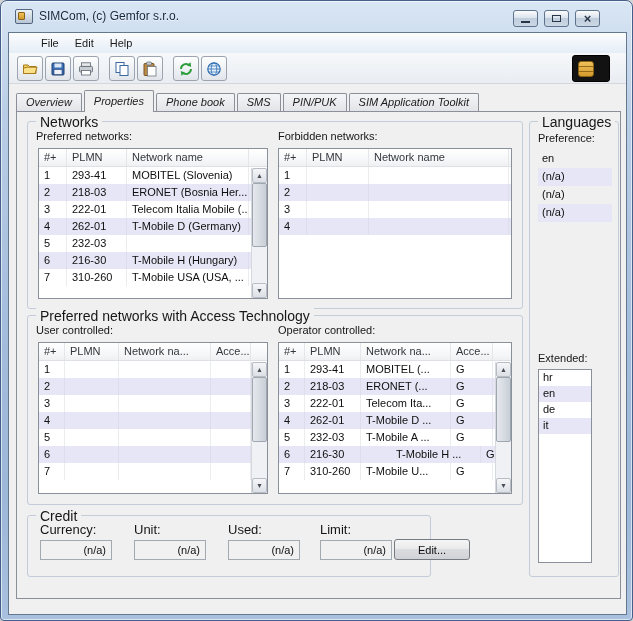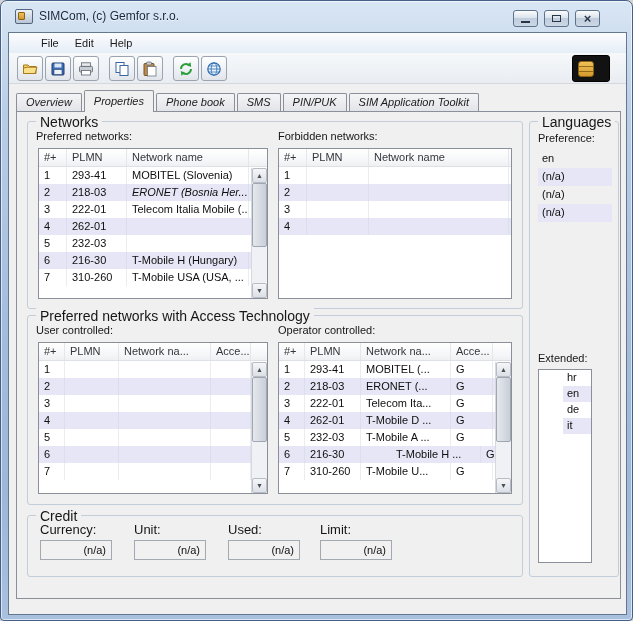--- a/index.html
+++ b/index.html
@@ -196,30 +196,31 @@
             </div>
             <div class="lv-body">
               <div class="lv-row">
                 <div class="lv-cell" style="width: 28px;">1</div>
                 <div class="lv-cell" style="width: 60px;">293-41</div>
                 <div class="lv-cell" style="width: 122px;">MOBITEL (Slovenia)</div>
               </div>
               <div class="lv-row stripe">
                 <div class="lv-cell" style="width: 28px;">2</div>
                 <div class="lv-cell" style="width: 60px;">218-03</div>
-                <div class="lv-cell" style="width: 122px; font-style: italic;">ERONET (Bosnia Her...</div>
+                <div class="lv-cell" style="width: 122px;">ERONET (Bosnia Her...</div>
               </div>
               <div class="lv-row">
                 <div class="lv-cell" style="width: 28px;">3</div>
                 <div class="lv-cell" style="width: 60px;">222-01</div>
                 <div class="lv-cell" style="width: 122px;">Telecom Italia Mobile (...</div>
               </div>
               <div class="lv-row stripe">
                 <div class="lv-cell" style="width: 28px;">4</div>
                 <div class="lv-cell" style="width: 60px;">262-01</div>
+                <div class="lv-cell" style="width: 122px;">T-Mobile D (Germany)</div>
               </div>
               <div class="lv-row">
                 <div class="lv-cell" style="width: 28px;">5</div>
                 <div class="lv-cell" style="width: 60px;">232-03</div>
               </div>
               <div class="lv-row stripe">
                 <div class="lv-cell" style="width: 28px;">6</div>
                 <div class="lv-cell" style="width: 60px;">216-30</div>
                 <div class="lv-cell" style="width: 122px;">T-Mobile H (Hungary)</div>
               </div>
@@ -386,51 +387,52 @@
             <div class="lv-scroll">
               <div class="sb-btn">▲</div>
               <div class="sb-track">
                 <div class="sb-thumb"></div>
               </div>
               <div class="sb-btn">▼</div>
             </div>
           </div>
       </div>
 
-      <div class="group" style="left:10px; top:403px; width:496px; height:62px;">
+      <div class="group" style="left:10px; top:403px; width:404px; height:62px;">
         <span class="group-caption">Credit</span>
         <div class="credit-field" style="left:12px;">
           <div class="credit-label">Currency:</div>
           <div class="credit-box">(n/a)</div>
         </div>
         <div class="credit-field" style="left:106px;">
           <div class="credit-label">Unit:</div>
           <div class="credit-box">(n/a)</div>
         </div>
         <div class="credit-field" style="left:200px;">
           <div class="credit-label">Used:</div>
           <div class="credit-box">(n/a)</div>
         </div>
         <div class="credit-field" style="left:292px;">
           <div class="credit-label">Limit:</div>
           <div class="credit-box">(n/a)</div>
         </div>
+        <button class="btn" style="left:366px; top:23px;">Edit...</button>
       </div>
 
       <div class="group" style="left:512px; top:9px; width:90px; height:456px;">
         <span class="group-caption">Languages</span>
         <span class="lbl" style="left:8px; top:10px;text-align:center;">Preference:</span>
         <div class="pref-list" style="left:8px; top:28px; width:74px;">
             <div class="pref-item">en</div>
             <div class="pref-item stripe">(n/a)</div>
             <div class="pref-item">(n/a)</div>
             <div class="pref-item stripe">(n/a)</div>
           </div>
         <span class="lbl" style="left:8px; top:230px;">Extended:</span>
-        <div class="listbox" style="left:8px; top:247px; width:54px; height:194px;padding-left:24px;">
+        <div class="listbox" style="left:8px; top:247px; width:54px; height:194px;">
             <div class="lb-item">hr</div>
             <div class="lb-item stripe">en</div>
             <div class="lb-item">de</div>
             <div class="lb-item stripe">it</div>
           </div>
       </div>
 
     </div>
   </div>
 </div>

